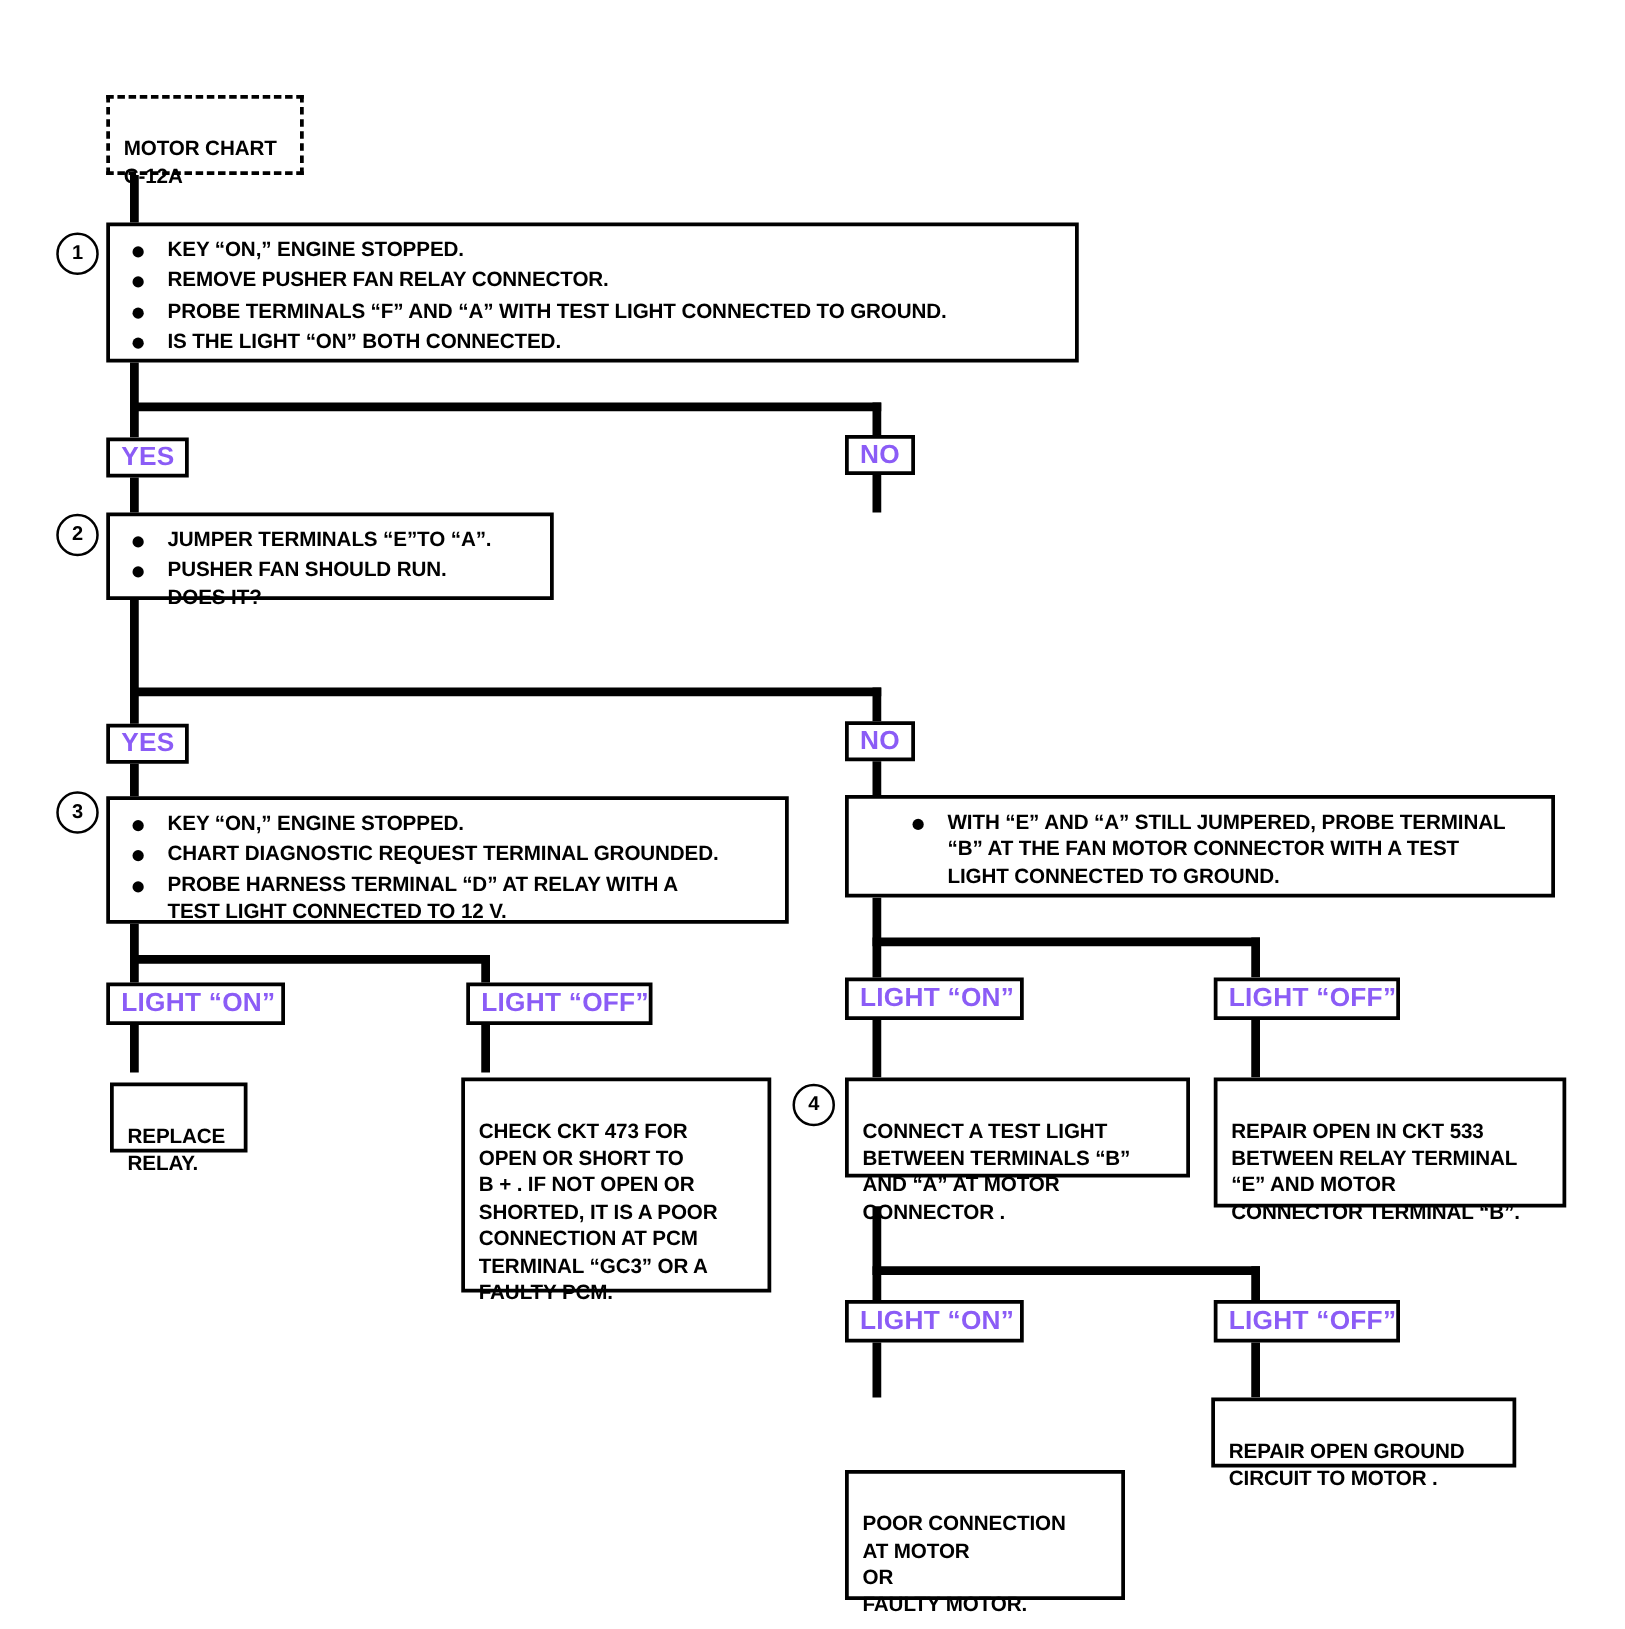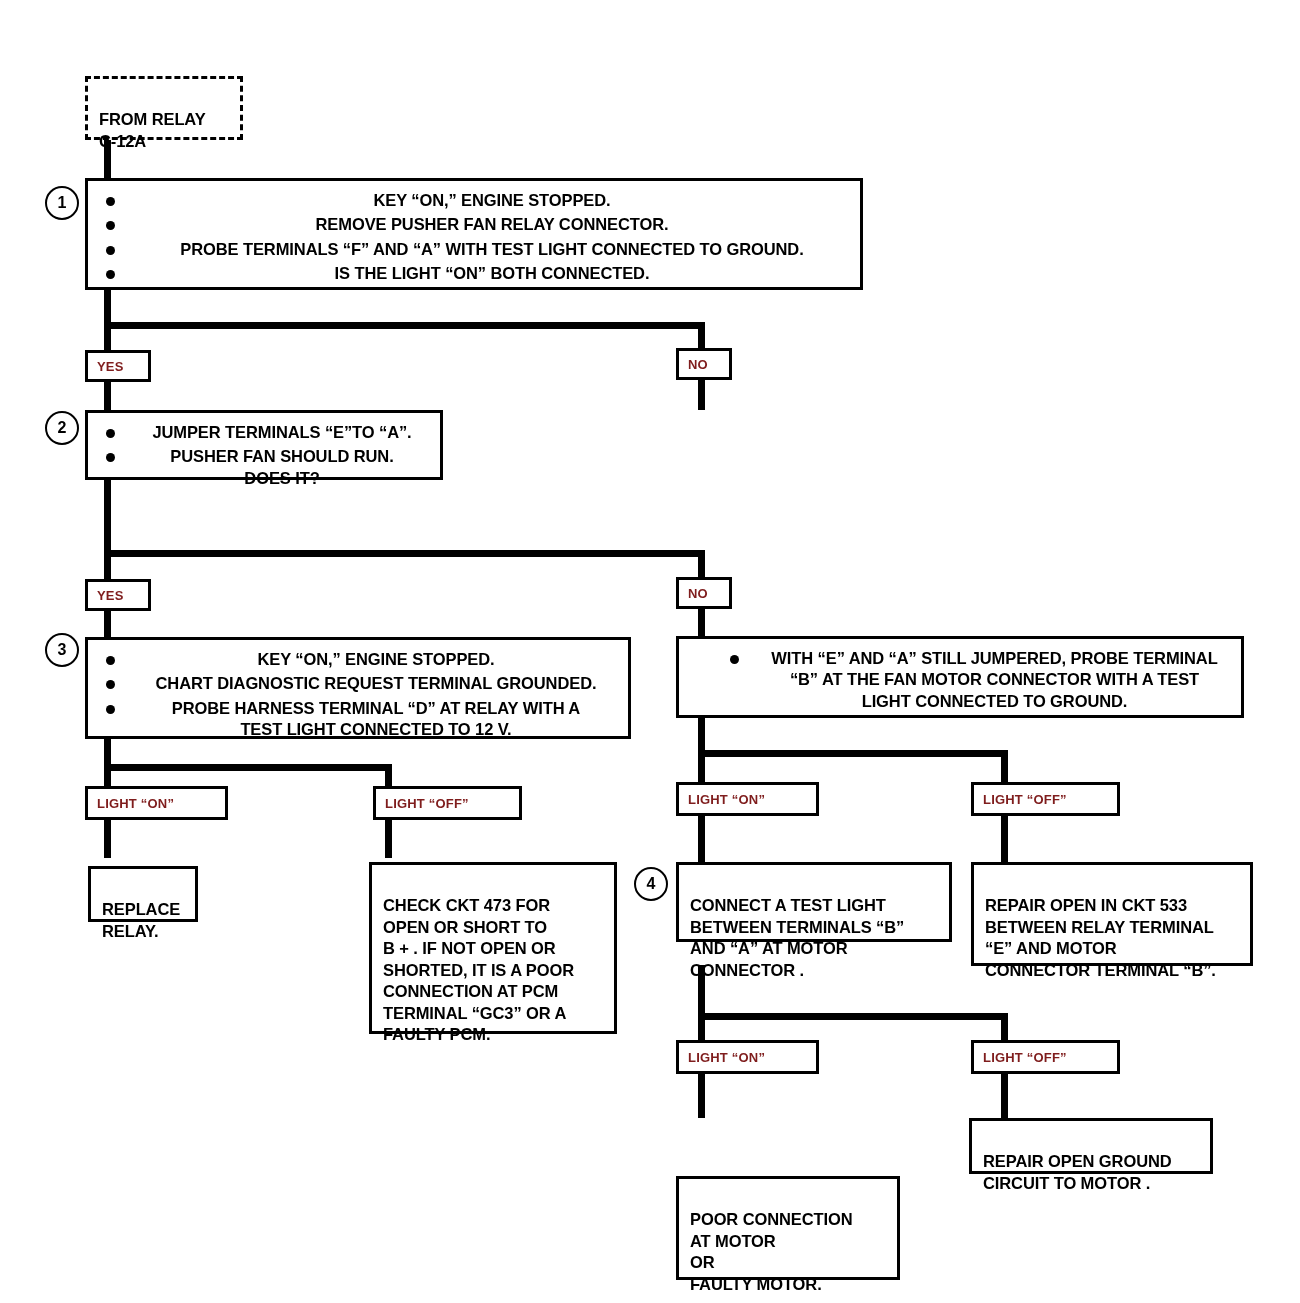--- a/index.html
+++ b/index.html
@@ -39,21 +39,20 @@
   .inst ul {
     margin: 0;
     padding: 0;
     list-style: none;
   }
   .inst li {
     position: relative;
     padding-left: 34px;
     margin: 0 0 3px 0;
     white-space: pre-line;
-    text-align: center;
   }
   .inst li.bulleted::before {
     content: "";
     position: absolute;
     left: 6px;
     top: 7px;
     width: 9px;
     height: 9px;
     background: #000;
     border-radius: 50%;
@@ -65,23 +64,23 @@
     font-size: 16.5px;
     white-space: pre-line;
   }
 
   
   .label-box {
     position: absolute;
     box-sizing: border-box;
     border: 3px solid #000;
     background: #fff;
-    color: #7f1d1d;
+    color: #8b5cf6;
     font-weight: bold;
-    font-size: 13px;
+    font-size: 21px;
     display: flex;
     align-items: center;
     padding-left: 9px;
     letter-spacing: 0.2px;
     z-index: 3;
   }
 
   
   .step-circle {
     position: absolute;
@@ -150,21 +149,21 @@
 
   <div class="line" style="left:698px; top:965px; width:7px; height:78px;"></div>
   <div class="line" style="left:698px; top:1013px; width:310px; height:7px;"></div>
   <div class="line" style="left:1001px; top:1013px; width:7px; height:28px;"></div>
 
   <div class="line" style="left:698px; top:1072px; width:7px; height:46px;"></div>
 
   <div class="line" style="left:1001px; top:1072px; width:7px; height:46px;"></div>
 
   <div class="box dashed plain" style="left:85px; top:76px; width:158px; height:64px; z-index:2;">
-    <span>FROM RELAY
+    <span>MOTOR CHART
 C-12A</span>
   </div>
 
   <div class="step-circle" style="left:45px; top:186px;">1</div>
   <div class="box inst" style="left:85px; top:178px; width:778px; height:112px; z-index:2;">
     <ul>
       <li class="bulleted">KEY “ON,” ENGINE STOPPED.</li>
       <li class="bulleted">REMOVE PUSHER FAN RELAY CONNECTOR.</li>
       <li class="bulleted">PROBE TERMINALS “F” AND “A” WITH TEST LIGHT CONNECTED TO GROUND.</li>
       <li class="bulleted">IS THE LIGHT “ON” BOTH CONNECTED.</li>

